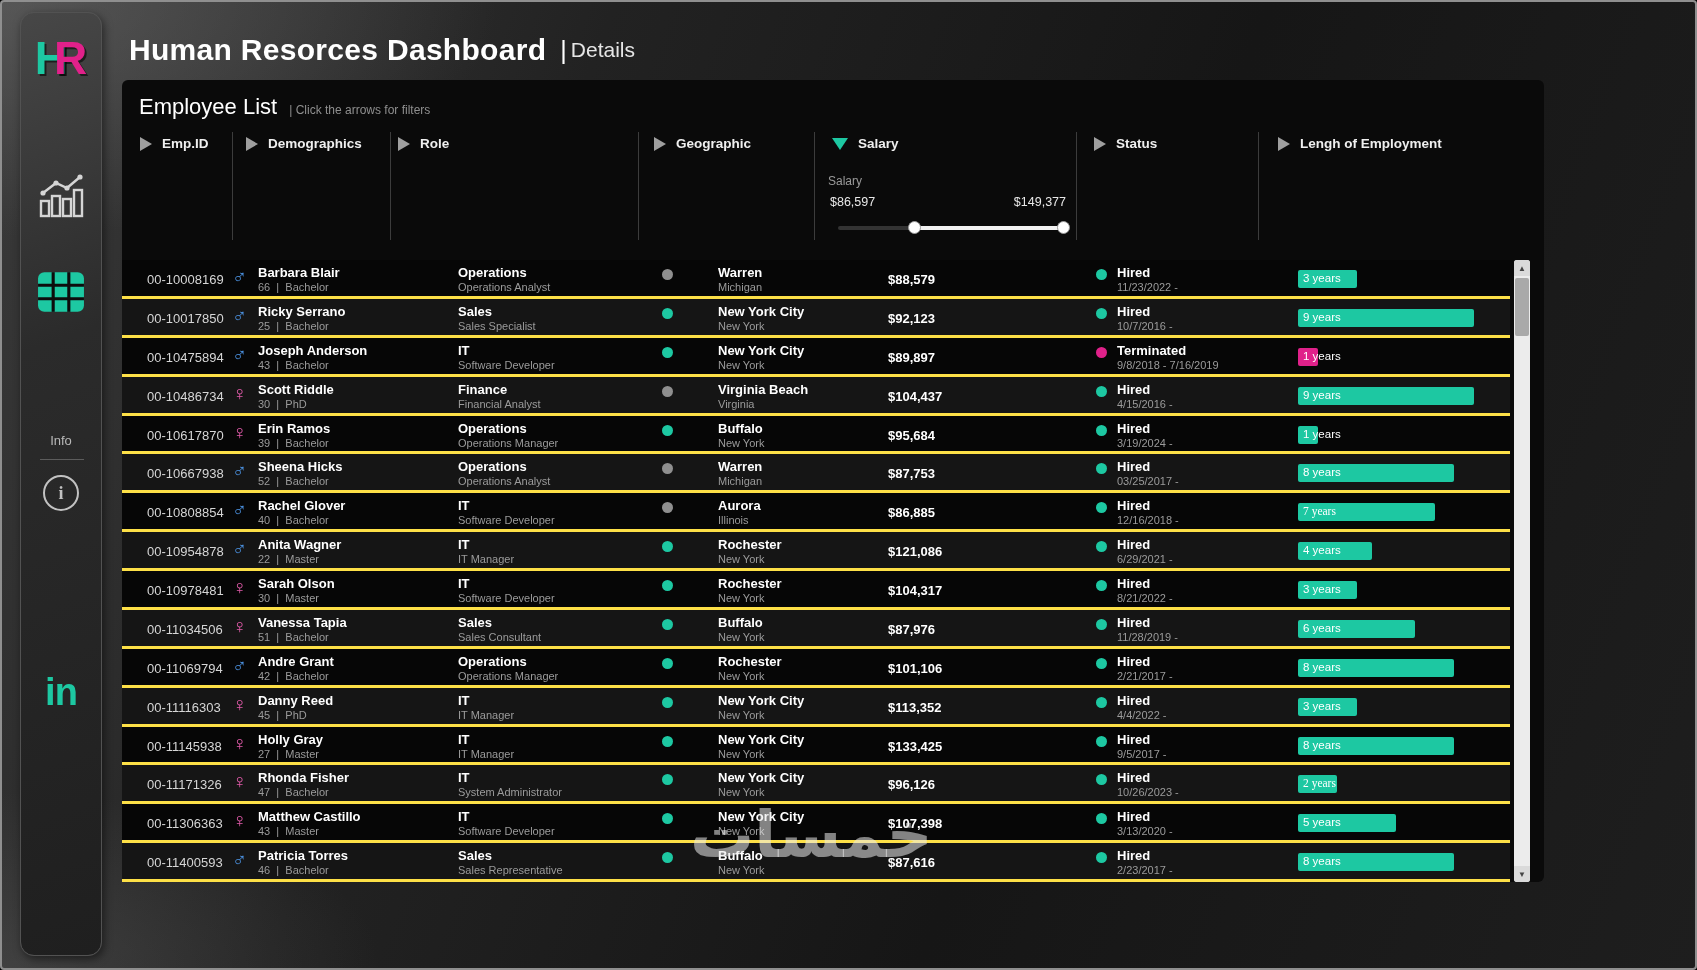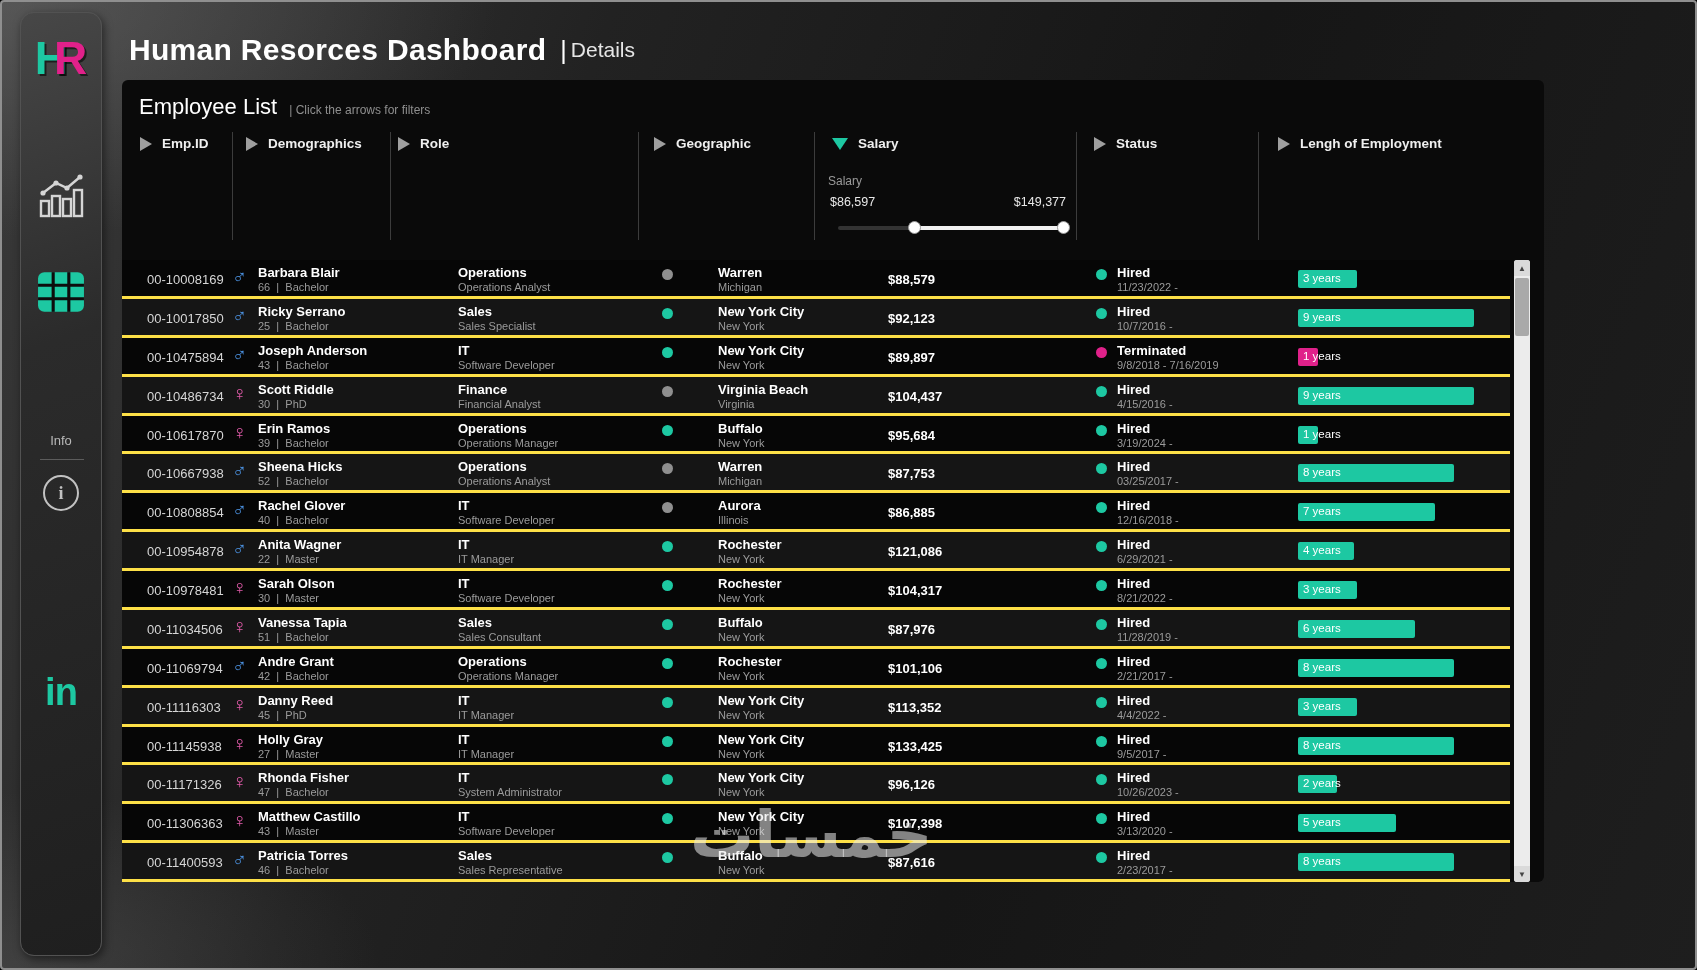--- a/index.html
+++ b/index.html
@@ -435,21 +435,21 @@
     </div>
     <div class="cell c-salary">$86,885</div>
     <div class="cell c-status">
       <span class="dot" style="background: rgb(29, 200, 162);"></span>
       <div>
         <div class="primary">Hired</div>
         <div class="secondary">12/16/2018 -</div>
       </div>
     </div>
     <div class="cell c-bar">
-      <div class="bar" style="width: 137px; background: rgb(29, 200, 162);">
+      <div class="bar" style="width: 137px; background: rgb(29, 200, 162); font-family: Liberation Serif, serif;">
         <span class="bar-label">7 years</span>
       </div>
     </div>
   </div>
         <div class="row">
     <div class="cell c-id">00-10954878</div>
     <div class="cell c-gender" style="color: rgb(74, 143, 221);">♂</div>
     <div class="cell c-name">
       <div class="primary">Anita Wagner</div>
       <div class="secondary">22&nbsp;&nbsp;|&nbsp;&nbsp;Master</div>
@@ -467,21 +467,21 @@
     </div>
     <div class="cell c-salary">$121,086</div>
     <div class="cell c-status">
       <span class="dot" style="background: rgb(29, 200, 162);"></span>
       <div>
         <div class="primary">Hired</div>
         <div class="secondary">6/29/2021 -</div>
       </div>
     </div>
     <div class="cell c-bar">
-      <div class="bar" style="width: 56px; background: rgb(29, 200, 162);">
+      <div class="bar" style="width: 74px; background: rgb(29, 200, 162);">
         <span class="bar-label">4 years</span>
       </div>
     </div>
   </div>
         <div class="row">
     <div class="cell c-id">00-10978481</div>
     <div class="cell c-gender" style="color: rgb(228, 92, 172);">♀</div>
     <div class="cell c-name">
       <div class="primary">Sarah Olson</div>
       <div class="secondary">30&nbsp;&nbsp;|&nbsp;&nbsp;Master</div>
@@ -659,21 +659,21 @@
     </div>
     <div class="cell c-salary">$96,126</div>
     <div class="cell c-status">
       <span class="dot" style="background: rgb(29, 200, 162);"></span>
       <div>
         <div class="primary">Hired</div>
         <div class="secondary">10/26/2023 -</div>
       </div>
     </div>
     <div class="cell c-bar">
-      <div class="bar" style="width: 39px; background: rgb(29, 200, 162);">
+      <div class="bar" style="width: 39px; background: rgb(29, 200, 162); font-family: Liberation Serif, serif;">
         <span class="bar-label">2 years</span>
       </div>
     </div>
   </div>
         <div class="row">
     <div class="cell c-id">00-11306363</div>
     <div class="cell c-gender" style="color: rgb(228, 92, 172);">♀</div>
     <div class="cell c-name">
       <div class="primary">Matthew Castillo</div>
       <div class="secondary">43&nbsp;&nbsp;|&nbsp;&nbsp;Master</div>

